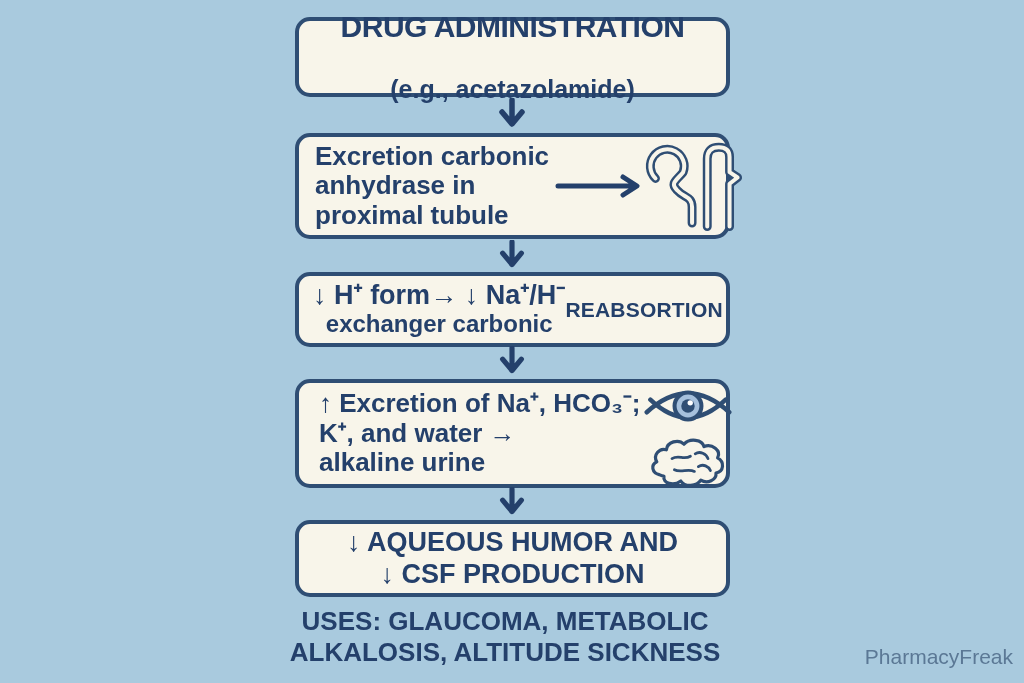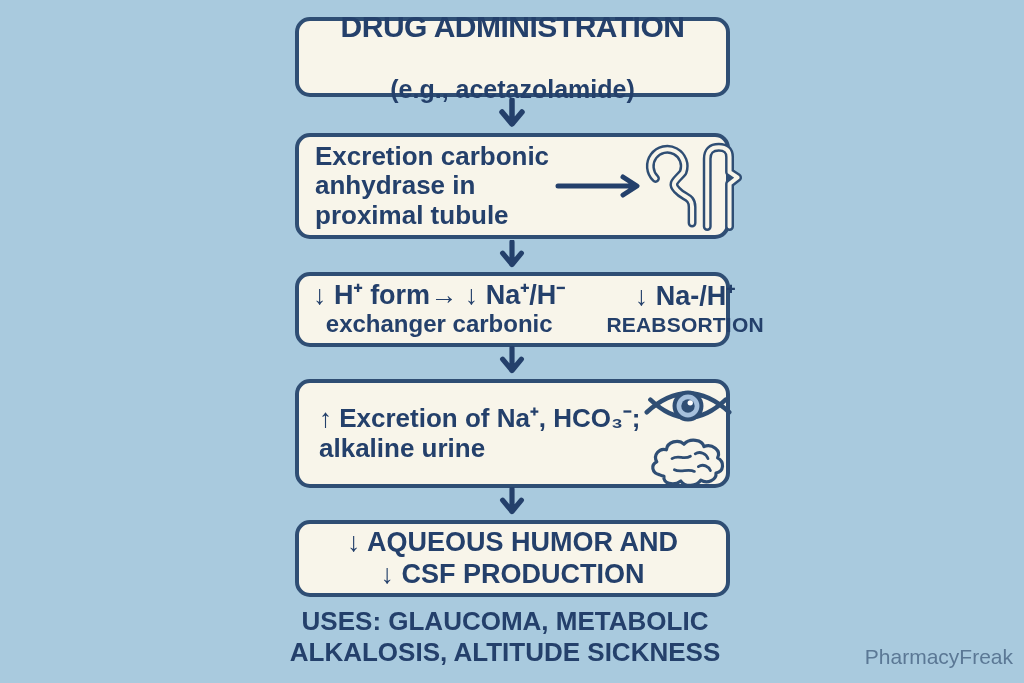--- a/index.html
+++ b/index.html
@@ -19,21 +19,21 @@
     border-radius:15px;
     box-sizing:border-box;
   }
   .box1{top:17px;height:80px;display:flex;flex-direction:column;justify-content:center;align-items:center;gap:33px;}
   .box1 .title{font-size:30px;font-weight:bold;letter-spacing:-0.5px;line-height:1.05;}
   .box1 .subtitle{font-size:25px;font-weight:bold;line-height:1.1;}
   .box2{top:133px;height:106px;display:flex;align-items:center;padding:0 16px;}
   .b2text{font-size:26px;font-weight:bold;line-height:1.12;white-space:nowrap;}
   .b2arrow{margin-left:6px;flex:0 0 auto;}
   .b2icon{margin-left:auto;flex:0 0 auto;}
-  .box3{top:272px;height:75px;display:flex;align-items:center;justify-content:space-between;padding:0 14px;text-align:center;gap:41px;}
+  .box3{top:272px;height:75px;display:flex;align-items:center;justify-content:space-between;padding:0 14px;text-align:center;}
   .b3l1{font-size:27px;font-weight:bold;line-height:1.1;white-space:nowrap;}
   .b3l2{font-size:24px;font-weight:bold;line-height:1.1;}
   .b3r1{font-size:27px;font-weight:bold;line-height:1.1;white-space:nowrap;}
   .b3r2{font-size:21px;font-weight:bold;letter-spacing:0.2px;line-height:1.2;}
   .box4{top:379px;height:109px;display:flex;align-items:center;padding:0 20px;}
   .b4text{font-size:26px;font-weight:bold;line-height:1.15;white-space:nowrap;}
   .b4icons{margin-left:auto;display:flex;flex-direction:column;align-items:center;gap:2px;}
   .box5{top:520px;height:77px;display:flex;flex-direction:column;justify-content:center;align-items:center;text-align:center;}
   .box5 .l{font-size:27px;font-weight:bold;line-height:1.15;white-space:nowrap;}
   .varrow{position:absolute;left:499px;}
@@ -84,32 +84,32 @@
   <svg class="varrow" style="top:240px" width="26" height="32" viewBox="0 0 26 34">
     <path d="M13,2 L13,23 M3,14 L13,26 L23,14" fill="none" stroke="#24406b" stroke-width="5.5" stroke-linecap="round" stroke-linejoin="round"></path>
   </svg>
 
   <div class="box box3">
     <div>
       <div class="b3l1">↓ H⁺ form→ ↓ Na⁺/H⁻</div>
       <div class="b3l2">exchanger carbonic</div>
     </div>
     <div>
-      <div class="b3r1">↓ Na-/H⁺</div>
       <div class="b3r2">REABSORTION</div>
     </div>
   </div>
 
   <svg class="varrow" style="top:346px" width="26" height="32" viewBox="0 0 26 34">
     <path d="M13,2 L13,23 M3,14 L13,26 L23,14" fill="none" stroke="#24406b" stroke-width="5.5" stroke-linecap="round" stroke-linejoin="round"></path>
   </svg>
 
   <div class="box box4">
     <div class="b4text">
       <div>↑ Excretion of Na⁺, HCO₃⁻;</div>
+      <div>K⁺, and water →</div>
       <div>alkaline urine</div>
     </div>
     <div class="b4icons">
       <svg width="96" height="52" viewBox="0 0 100 58">
         <path d="M4,36 Q50,-6 96,36" fill="none" stroke="#2f4e74" stroke-width="5" stroke-linecap="round"></path>
         <path d="M8,22 Q50,62 92,22" fill="none" stroke="#2f4e74" stroke-width="5" stroke-linecap="round"></path>
         <circle cx="50" cy="29" r="15" fill="#a6c0dc" stroke="#2f4e74" stroke-width="4.5"></circle>
         <circle cx="50" cy="29" r="7.5" fill="#2f4e74"></circle>
         <circle cx="52.5" cy="25.5" r="3" fill="#ffffff"></circle>
       </svg>

